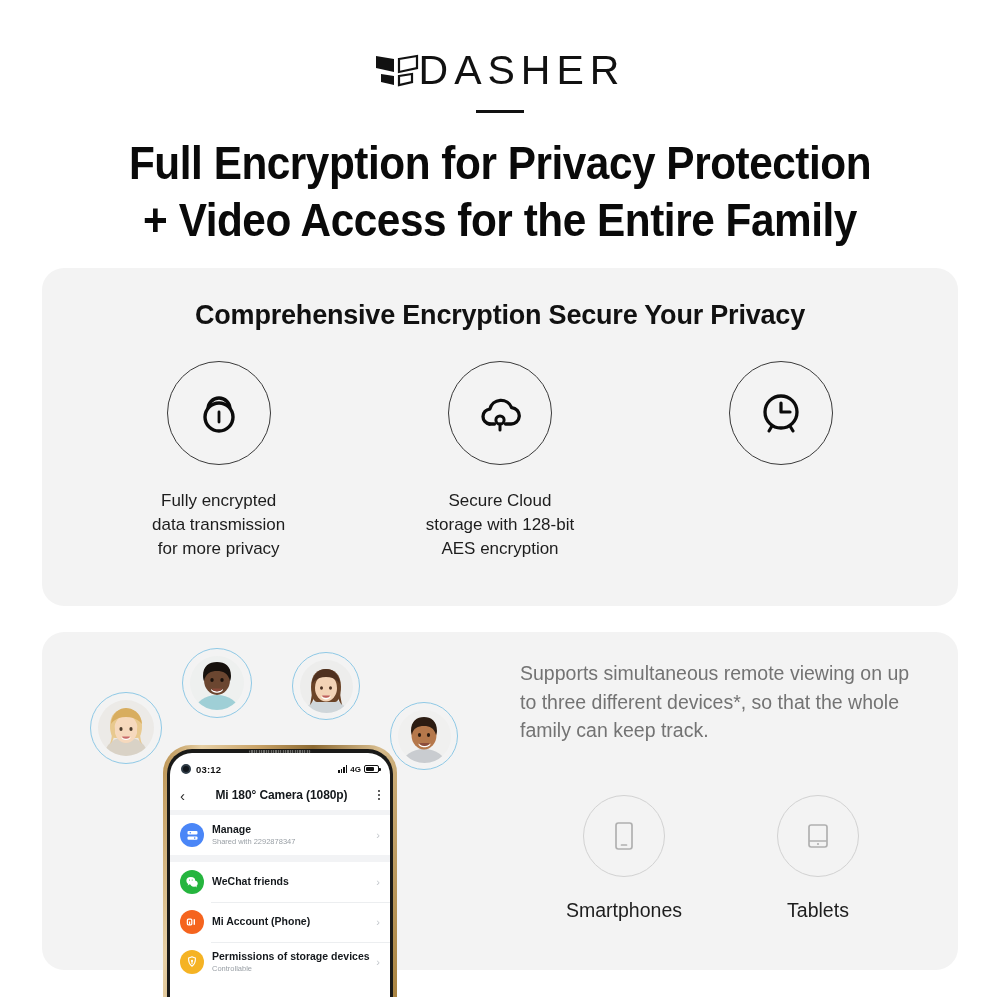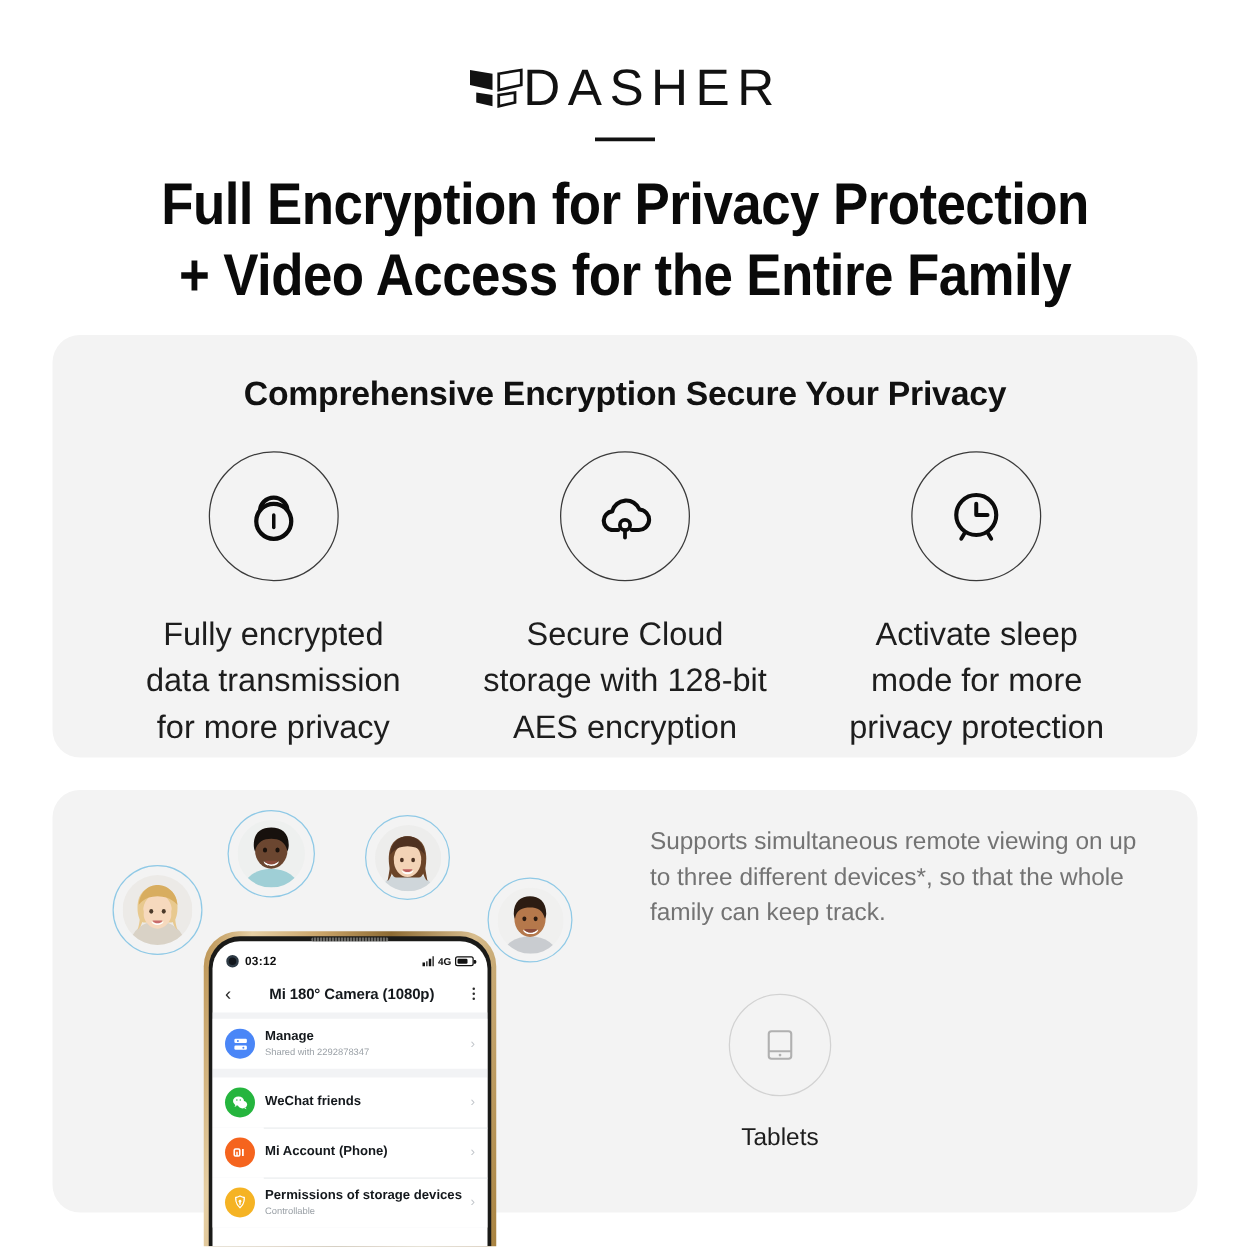--- a/index.html
+++ b/index.html
@@ -82,21 +82,21 @@
     width: 104px; height: 104px;
     border: 1.6px solid #3a3a3a;
     border-radius: 50%;
     margin: 0 auto;
     display: flex;
     align-items: center;
     justify-content: center;
   }
   .feature-caption {
     margin-top: 24px;
-    font-size: 26px;
+    font-size: 17px;
     line-height: 1.42;
     color: #1d1d1d;
     white-space: pre-line;
   }
 
   
   .avatars { position: absolute; left: 0; top: 0; }
   .avatar-ring {
     position: absolute;
     border-radius: 50%;
@@ -351,23 +351,20 @@
 
     <div class="feature">
       <div class="feature-ring">
         <svg width="54" height="54" viewBox="0 0 54 54">
           <circle cx="27" cy="26" r="16" fill="none" stroke="#0b0b0b" stroke-width="3.3"></circle>
           <path d="M27 17 L27 26 L36 26" fill="none" stroke="#0b0b0b" stroke-width="3.2" stroke-linecap="round" stroke-linejoin="round"></path>
           <line x1="18" y1="40" x2="15" y2="45" stroke="#0b0b0b" stroke-width="3.1" stroke-linecap="round"></line>
           <line x1="36" y1="40" x2="39" y2="45" stroke="#0b0b0b" stroke-width="3.1" stroke-linecap="round"></line>
         </svg>
       </div>
-      <div class="feature-caption">Activate sleep
-mode for more
-privacy protection</div>
     </div>
 
   </div>
 </div>
 
 <div class="card" id="card-family"></div>
 
 <div class="avatars">
 
   <div class="avatar-ring" style="left:90px; top:692px; width:72px; height:72px;">
@@ -434,20 +431,29 @@
         <path d="M21.5 33.1h10c-1 4-9 4-10 0z" fill="#8c4d3c"></path>
       </svg>
     </div>
   </div>
 
 </div>
 
 <div class="family-text">Supports simultaneous remote viewing on up to three different devices*, so that the whole family can keep track.</div>
 
 <div class="devices">
+  <div class="device">
+    <div class="device-ring">
+      <svg width="34" height="34" viewBox="0 0 34 34">
+        <rect x="9" y="4" width="16" height="26" rx="2.4" fill="none" stroke="#b0b0b0" stroke-width="1.7"></rect>
+        <line x1="14.5" y1="26" x2="19.5" y2="26" stroke="#b0b0b0" stroke-width="1.7" stroke-linecap="round"></line>
+      </svg>
+    </div>
+    <div class="device-label">Smartphones</div>
+  </div>
   <div class="device">
     <div class="device-ring">
       <svg width="34" height="34" viewBox="0 0 34 34">
         <rect x="8" y="6" width="18" height="22" rx="2.2" fill="none" stroke="#b0b0b0" stroke-width="1.7"></rect>
         <line x1="8" y1="22" x2="26" y2="22" stroke="#b0b0b0" stroke-width="1.5"></line>
         <circle cx="17" cy="25" r="1.1" fill="#b0b0b0"></circle>
       </svg>
     </div>
     <div class="device-label">Tablets</div>
   </div>

